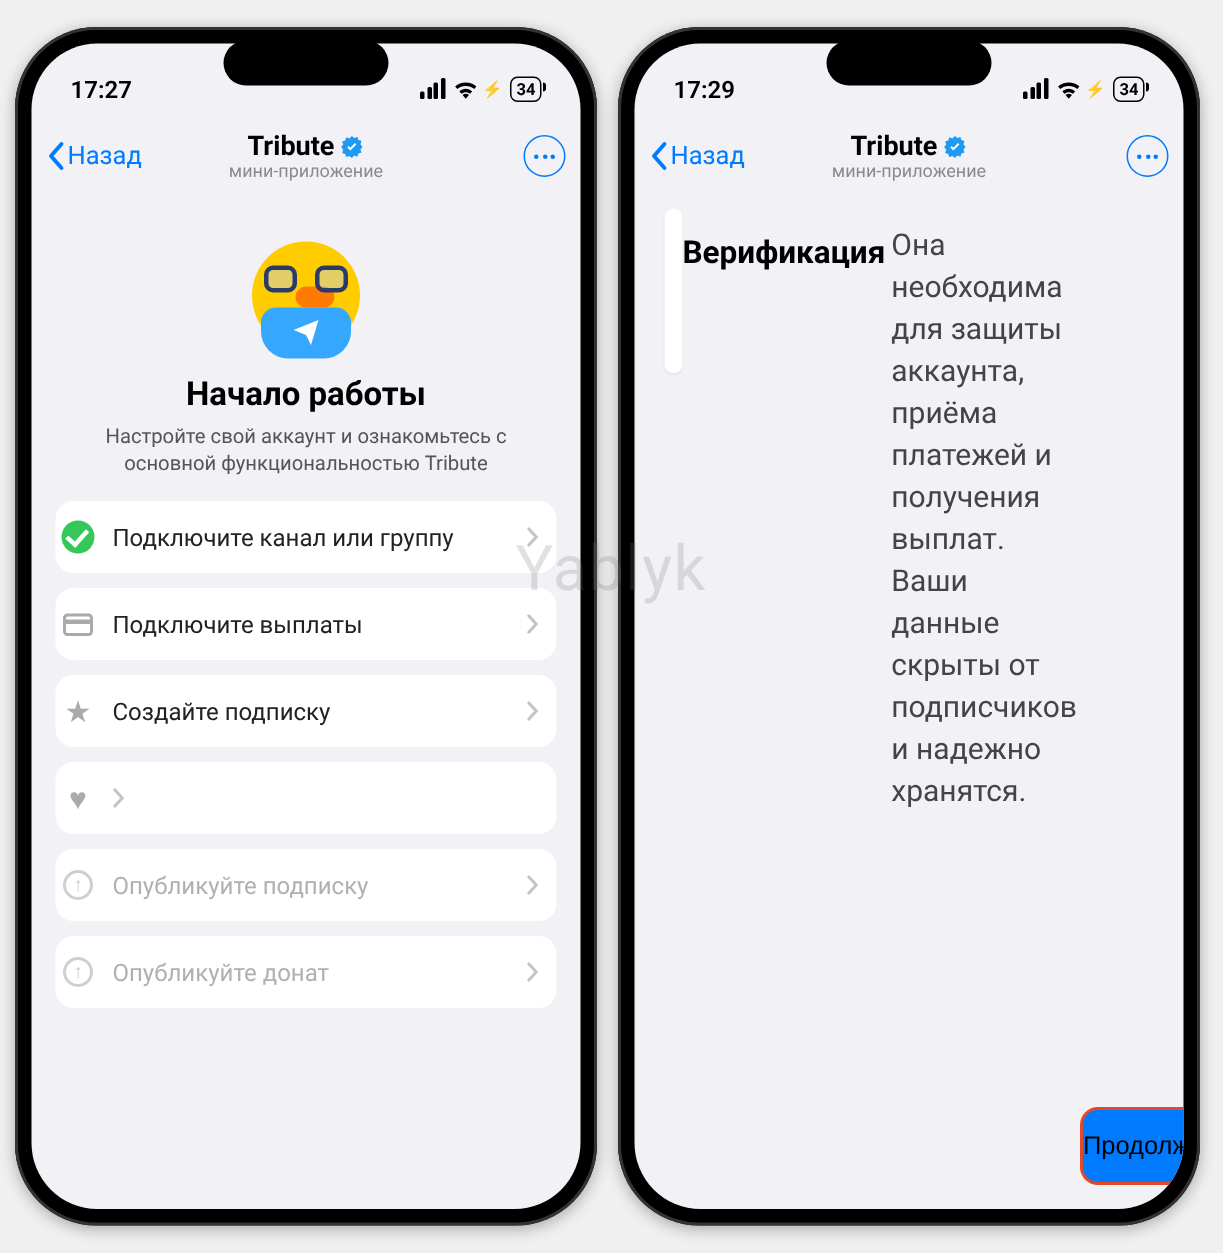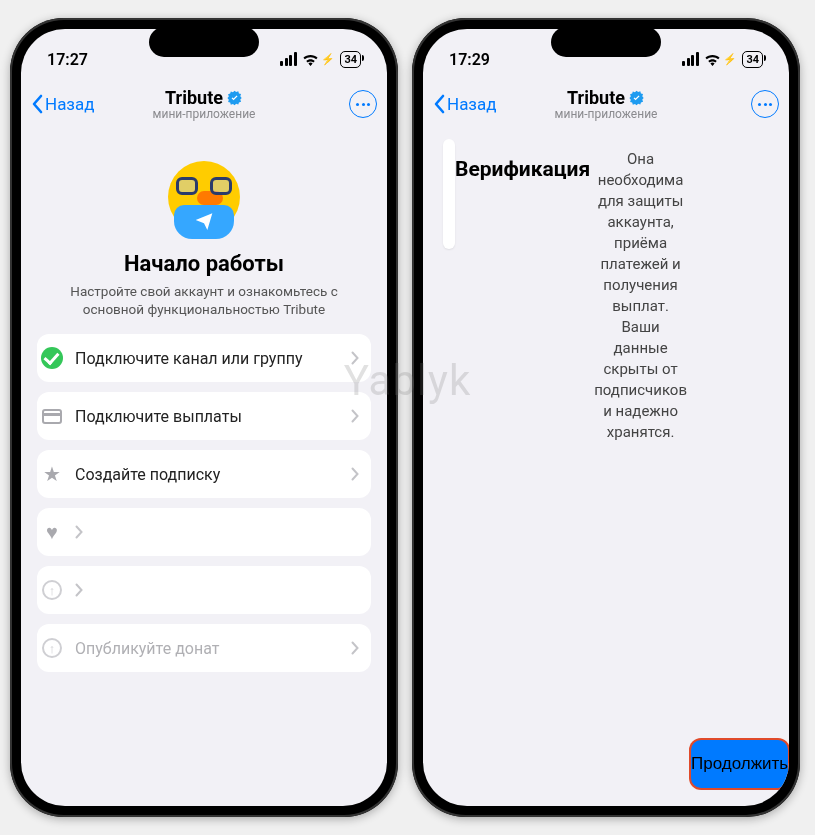--- a/index.html
+++ b/index.html
@@ -120,21 +120,21 @@
   .bricks{position:absolute;inset:0;background:
     repeating-linear-gradient(#b33f27 0 2px,transparent 2px 18px),
     repeating-linear-gradient(90deg,#b33f27 0 2px,transparent 2px 28px);
     opacity:.6;}
   .duck2{position:absolute;width:60px;height:60px;background:#ffcc00;border-radius:50%;left:19px;top:26px;}
   .duck2-beak{position:absolute;width:22px;height:12px;background:#ff7a00;border-radius:7px;left:46px;top:56px;}
   .sunglasses{position:absolute;width:52px;height:16px;background:#1a1a1a;border-radius:6px;left:23px;top:40px;}
   .stanchion{position:absolute;bottom:4px;width:3px;height:30px;background:#d4a536;}
   .stanchion.l{left:14px}.stanchion.r{right:14px}
   .h1b { text-align:center; font-size:21px; font-weight:700; margin-top:18px;}
-  .desc { text-align:center; font-size:15px; color:#444; margin:10px 4px 0; line-height:1.4;}
+  .desc { text-align:left; font-size:20px; color:#444; margin:10px 4px 0; line-height:1.4;}
   .cta {
     margin-top:auto; background:#007aff; color:#000000;
     height:48px; border:none; border-radius:10px;
     font-size:17px; font-weight:400;
     box-shadow: 0 0 0 2px #e04a2a;
   }
   .watermark {
     position:absolute; left:50%; top:380px; transform:translate(-50%,-50%);
     font-size:42px; color:rgba(120,120,120,.22); font-weight:400; letter-spacing:1px;
     pointer-events:none; z-index:50;
@@ -234,20 +234,21 @@
       <div class="item">
         <span class="item-icon heart-ico">♥</span>
         <svg class="item-chevron" width="8" height="14" viewBox="0 0 8 14">
             <path fill="none" stroke="currentColor" stroke-width="2" stroke-linecap="round" d="M1.5 1.5L6.5 7l-5 5.5"></path>
           </svg>
       </div>
       <div class="item disabled">
         <span class="item-icon">
             <span class="up-ico"></span>
           </span>
+        <span class="item-label">Опубликуйте подписку</span>
         <svg class="item-chevron" width="8" height="14" viewBox="0 0 8 14">
             <path fill="none" stroke="currentColor" stroke-width="2" stroke-linecap="round" d="M1.5 1.5L6.5 7l-5 5.5"></path>
           </svg>
       </div>
       <div class="item disabled">
         <span class="item-icon">
             <span class="up-ico"></span>
           </span>
         <span class="item-label">Опубликуйте донат</span>
         <svg class="item-chevron" width="8" height="14" viewBox="0 0 8 14">

